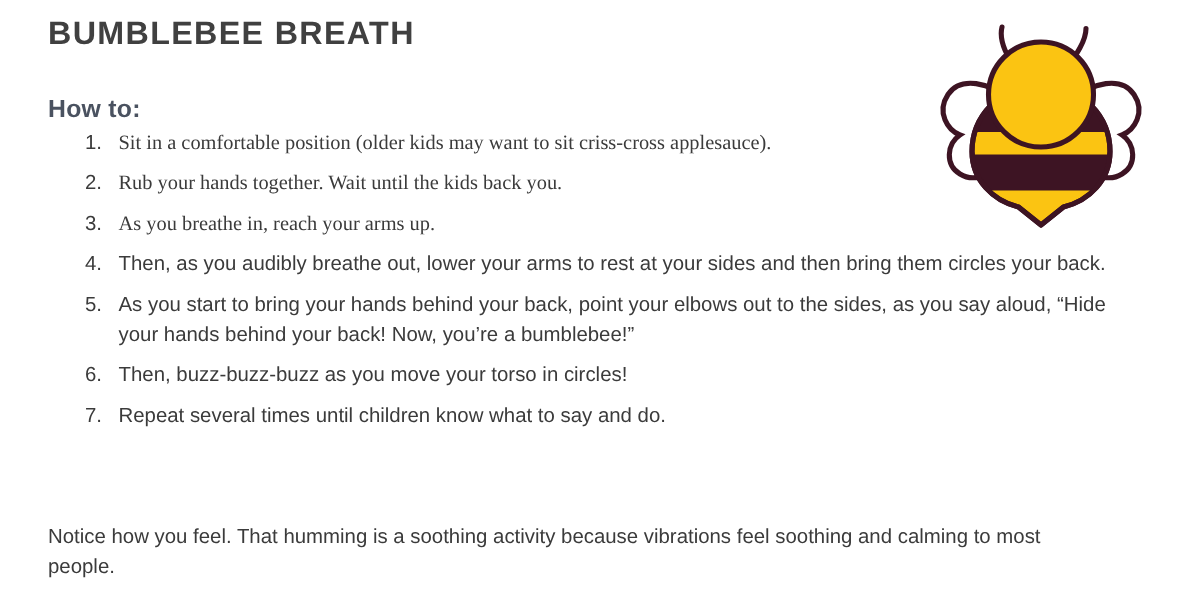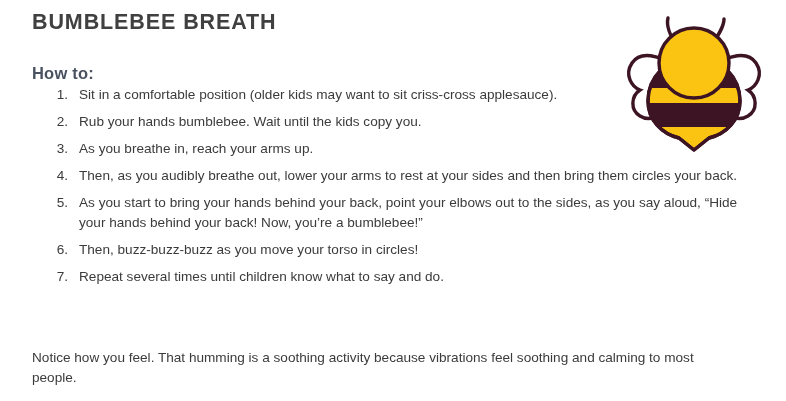--- a/index.html
+++ b/index.html
@@ -71,21 +71,21 @@
     left: 0;
     top: 0;
     width: 22px;
     text-align: right;
     color: #3b3b3b;
   }
   .step-text {
     display: block;
   }
   
-  .step.w-narrow .step-text { max-width: 505px; }
+  .step.w-narrow .step-text { max-width: 505px; font-family: Liberation Serif, serif; }
   .step.w-wide   .step-text { max-width: 690px; }
 
   
   .note {
     position: absolute;
     left: 32px;
     top: 348px;
     width: 690px;
     margin: 0;
     color: #3b3b3b;
@@ -112,21 +112,21 @@
 
   <div class="subtitle">How to:</div>
 
   <ol class="steps">
     <li class="step w-narrow">
       <span class="step-num">1.</span>
       <span class="step-text">Sit in a comfortable position (older kids may want to sit criss-cross applesauce).</span>
     </li>
     <li class="step w-narrow">
       <span class="step-num">2.</span>
-      <span class="step-text">Rub your hands bumblebee. Wait until the kids copy you.</span>
+      <span class="step-text">Rub your hands together. Wait until the kids back you.</span>
     </li>
     <li class="step w-narrow">
       <span class="step-num">3.</span>
       <span class="step-text">As you breathe in, reach your arms up.</span>
     </li>
     <li class="step w-wide">
       <span class="step-num">4.</span>
       <span class="step-text">Then, as you audibly breathe out, lower your arms to rest at your sides and then bring them circles your back.</span>
     </li>
     <li class="step w-wide">

